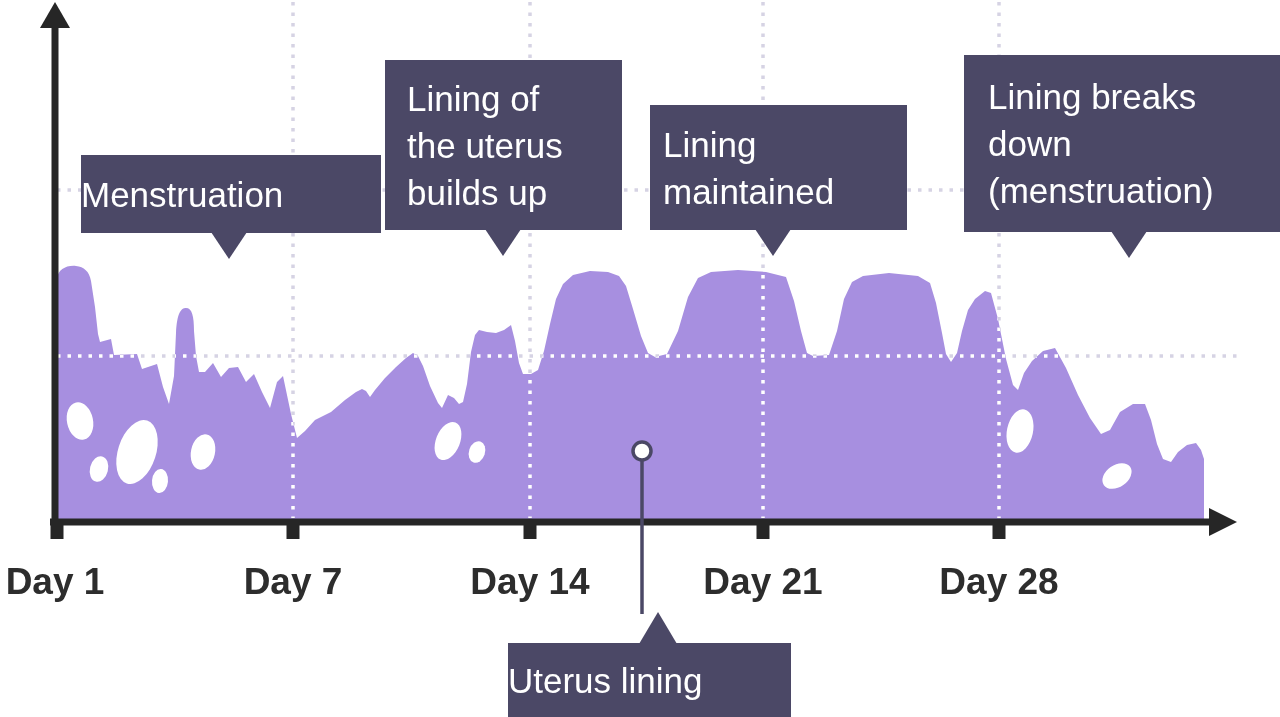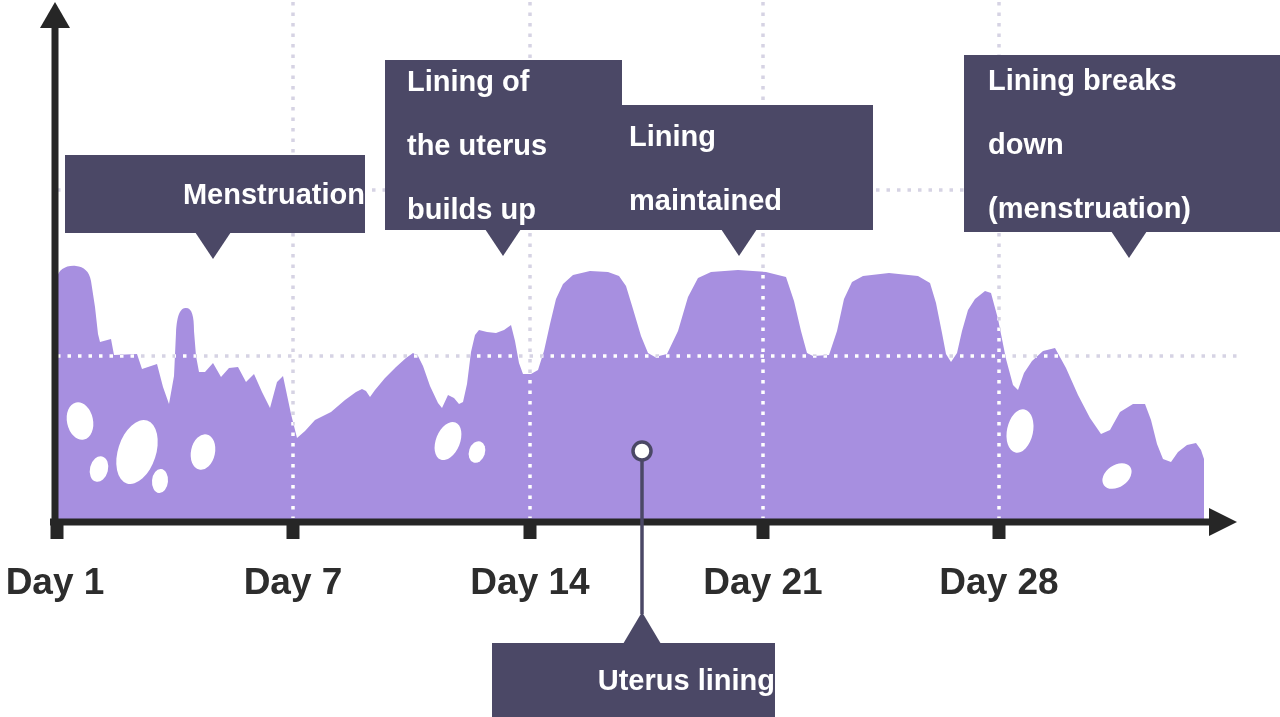--- a/index.html
+++ b/index.html
@@ -28,26 +28,26 @@
 
   
   .connector{stroke:var(--connector,#4b4866);stroke-width:3.5;fill:none;}
   .marker-dot{fill:var(--marker_fill,#ffffff);stroke:var(--connector,#4b4866);stroke-width:3.5;}
 
   
   .callout{
     position:absolute;
     background:var(--callout_bg,#4b4866);
     color:var(--callout_text,#ffffff);
-    font-weight:700;font-size:29px;line-height:64px;
+    font-weight:400;font-size:35px;line-height:47px;
     display:flex;flex-direction:column;justify-content:center;
     box-sizing:border-box;
   }
   .callout .callout-text{white-space:pre-line;display:block;}
-  .callout.center{align-items:flex-end;text-align:center;}
+  .callout.center{align-items:flex-start;text-align:center;margin-left:16px;}
   .callout.left{align-items:flex-start;text-align:left;}
   .tail{position:absolute;width:0;height:0;}
   .tail.down{
     top:100%;margin-top:-1px;
     border-left:18px solid transparent;border-right:18px solid transparent;
     border-top:27px solid var(--callout_bg,#4b4866);
   }
   .tail.up{
     bottom:100%;margin-bottom:-1px;
     border-left:19px solid transparent;border-right:19px solid transparent;
@@ -155,21 +155,21 @@
     <div class="tail down" style="left:130px"></div>
   </div>
 
   <div class="callout left" style="left:385px;top:60px;width:237px;height:170px;padding-left:22px">
     <span class="callout-text">Lining of
 the uterus
 builds up</span>
     <div class="tail down" style="left:100px"></div>
   </div>
 
-  <div class="callout left" style="left:616px;top:105px;width:257px;height:125px;padding-left:13px">
+  <div class="callout left" style="left:650px;top:105px;width:257px;height:125px;padding-left:13px">
     <span class="callout-text">Lining
 maintained</span>
     <div class="tail down" style="left:105px"></div>
   </div>
 
   <div class="callout left" style="left:964px;top:55px;width:329px;height:177px;padding-left:24px">
     <span class="callout-text">Lining breaks
 down
 (menstruation)</span>
     <div class="tail down" style="left:147px"></div>

